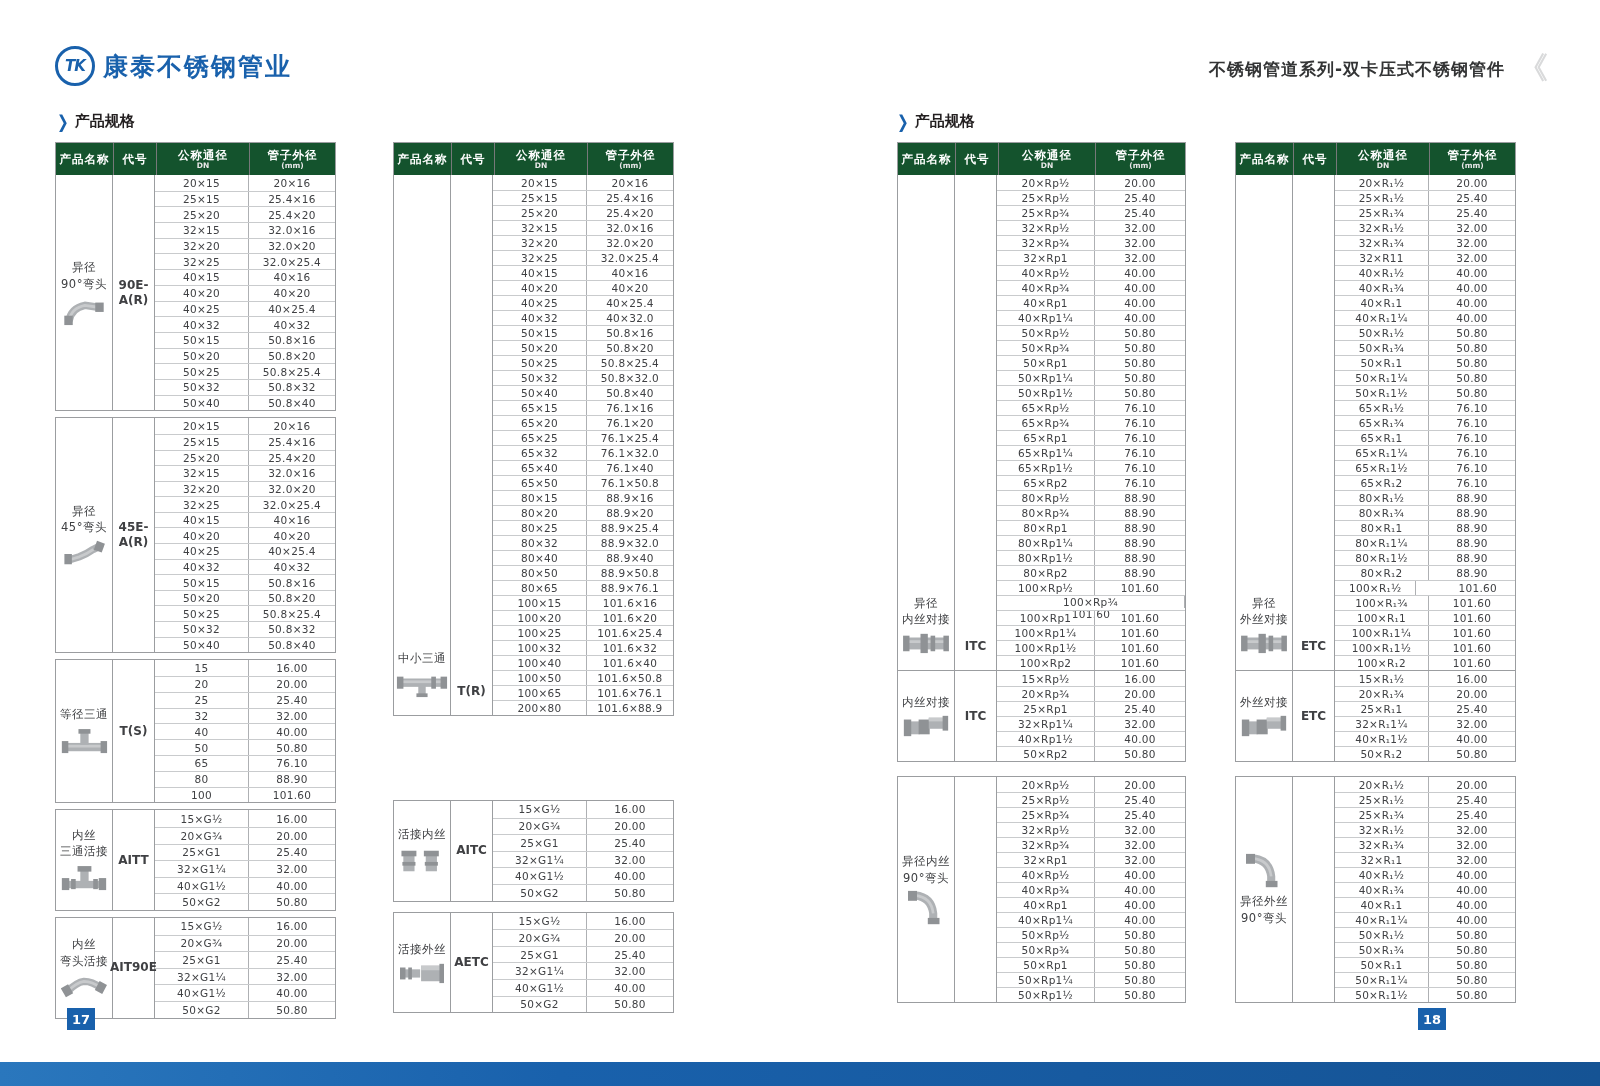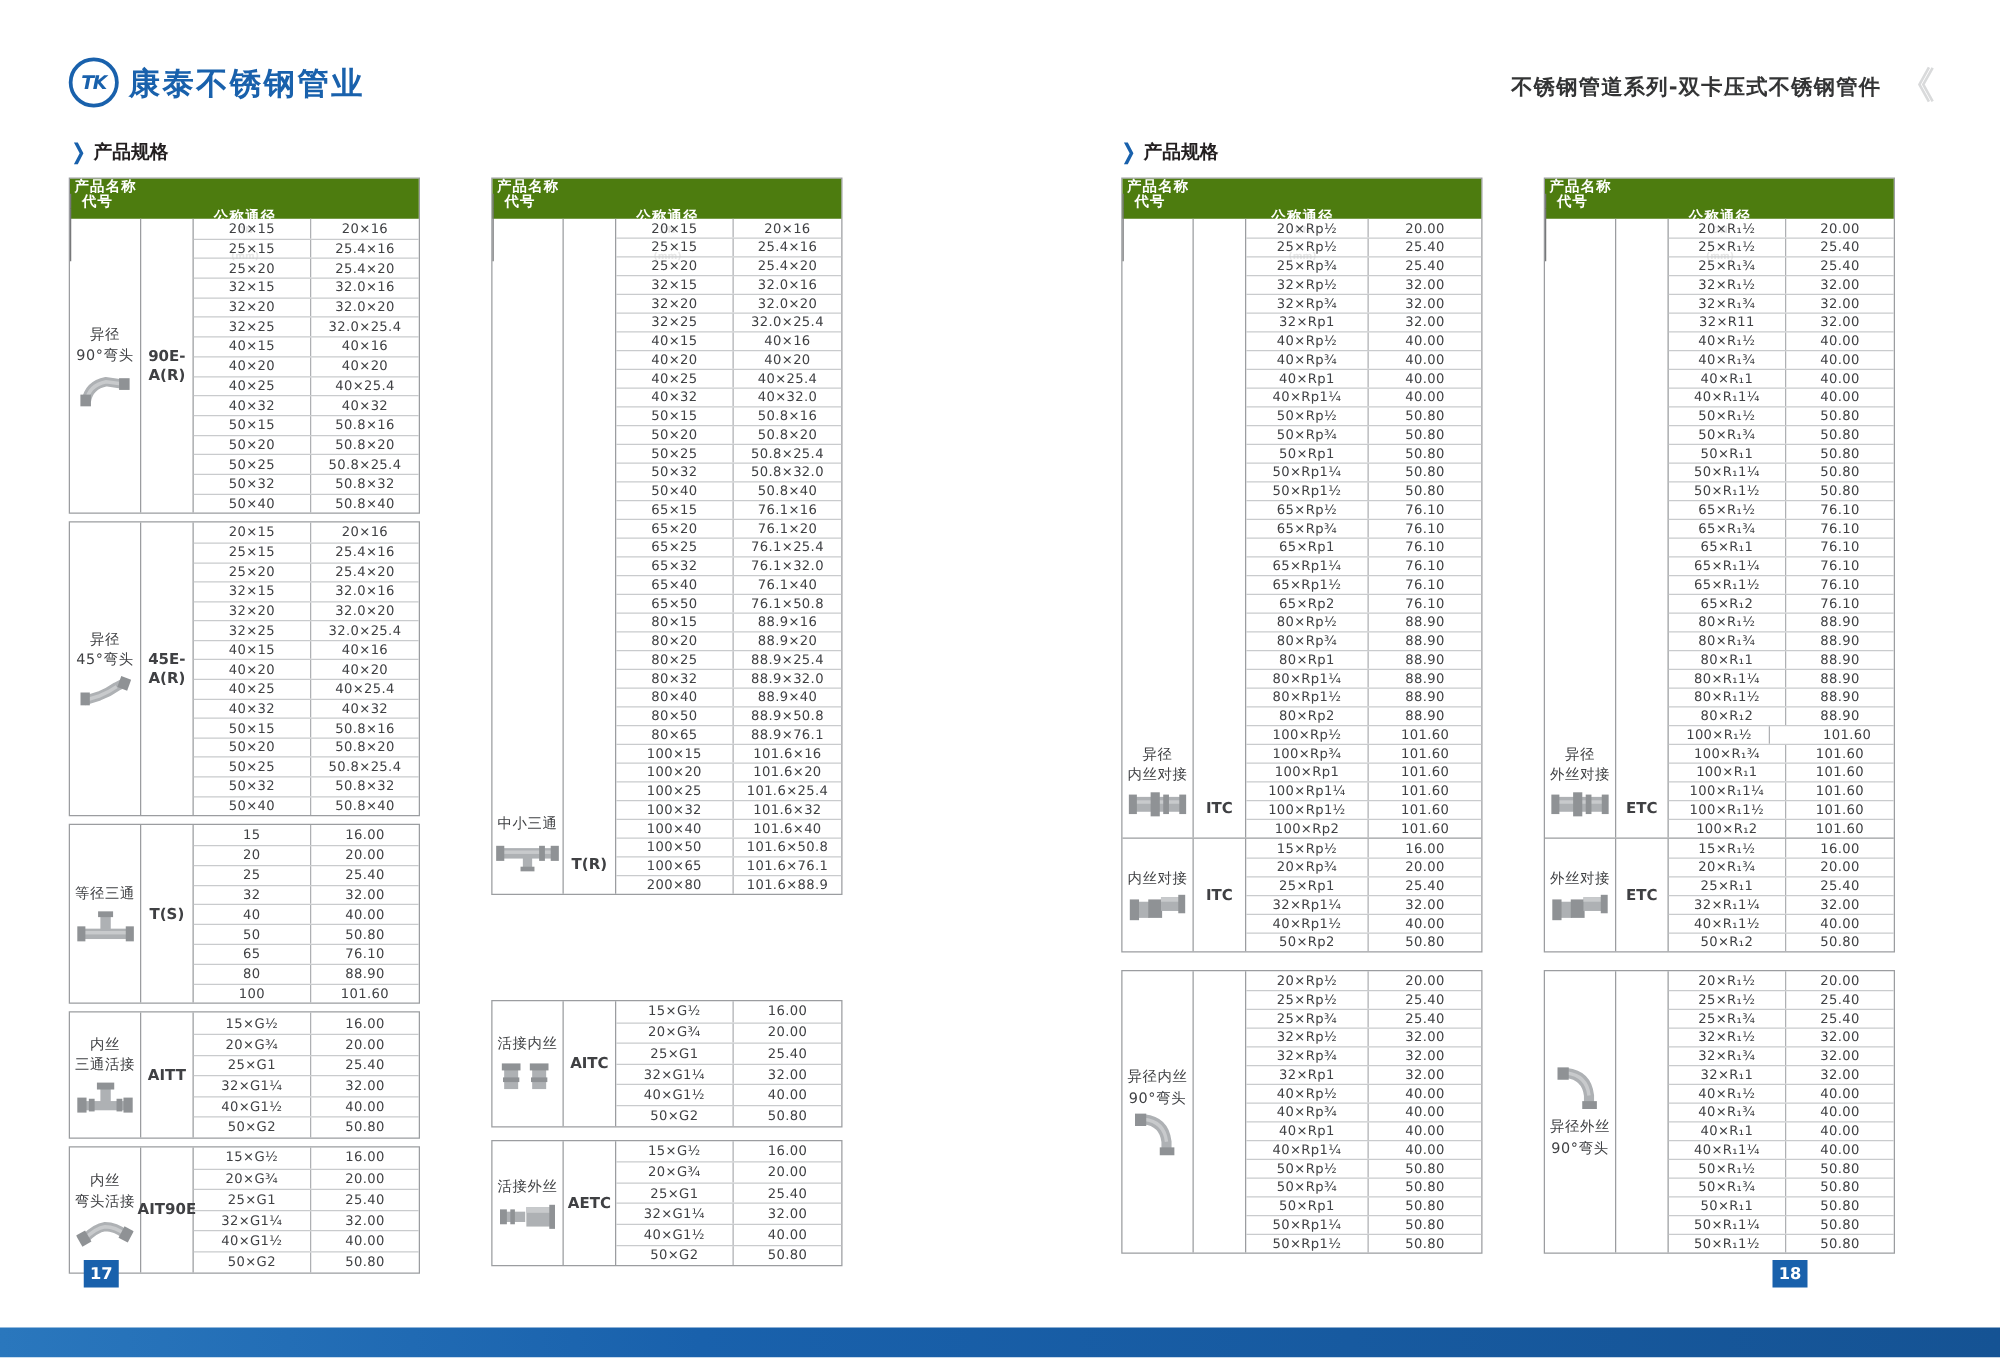--- a/index.html
+++ b/index.html
@@ -15,21 +15,21 @@
     display:flex;align-items:center;justify-content:center;color:#1961ac;
     font-weight:bold;font-style:italic;font-size:15px;letter-spacing:-1px;}
   .brand .logo-text{color:#1961ac;font-size:25px;font-weight:bold;letter-spacing:2px;}
   .doc-title{position:absolute;right:95px;top:58px;font-size:17px;font-weight:bold;color:#333435;letter-spacing:1px;}
   .corner-chevron{position:absolute;right:52px;top:48px;font-size:30px;color:#d9dadb;font-weight:bold;}
   .section-title{position:absolute;top:112px;font-size:15px;font-weight:bold;color:#231f20;display:flex;align-items:center;gap:6px;}
   .section-title .chev{color:#1961ac;font-size:14px;font-weight:bold;transform:scaleY(1.25);}
   
   .col{position:absolute;top:142px;}
   .spec-table{border:1px solid #9b9da0;background:#fff;}
-  .thead{display:flex;background:#4d7c0f;color:#fff;height:32px;flex-direction:column;}
+  .thead{display:flex;background:#14532d;color:#fff;height:32px;}
   .thead .hc{display:flex;flex-direction:column;align-items:center;justify-content:center;line-height:1.05;border-left:1px solid #77787a;}
   .thead .hc:first-child{border-left:none;}
   .thead .hmain{font-size:11.5px;font-weight:bold;letter-spacing:1px;}
   .thead .hsub{font-size:7.5px;font-weight:bold;margin-top:1px;color:#e8e8e8;letter-spacing:0;}
   .hc.hname{width:57px;}
   .hc.hcode{width:42px;}
   .hc.hdn{flex:1.08;}
   .hc.hod{flex:1;}
   .block{display:flex;}
   .block + .block{border-top:1px solid #9b9da0;}
@@ -850,21 +850,21 @@
               <div class="od">88.90</div>
             </div>
             <div class="r" style="height: 15px;">
               <div class="dn">80×Rp2</div>
               <div class="od">88.90</div>
             </div>
             <div class="r" style="height: 15px;">
               <div class="dn">100×Rp½</div>
               <div class="od">101.60</div>
             </div>
-            <div class="r" style="height: 15px;">
+            <div class="r" style="height: 15px; flex-direction: column;">
               <div class="dn">100×Rp¾</div>
               <div class="od">101.60</div>
             </div>
             <div class="r" style="height: 15px;">
               <div class="dn">100×Rp1</div>
               <div class="od">101.60</div>
             </div>
             <div class="r" style="height: 15px;">
               <div class="dn">100×Rp1¼</div>
               <div class="od">101.60</div>

